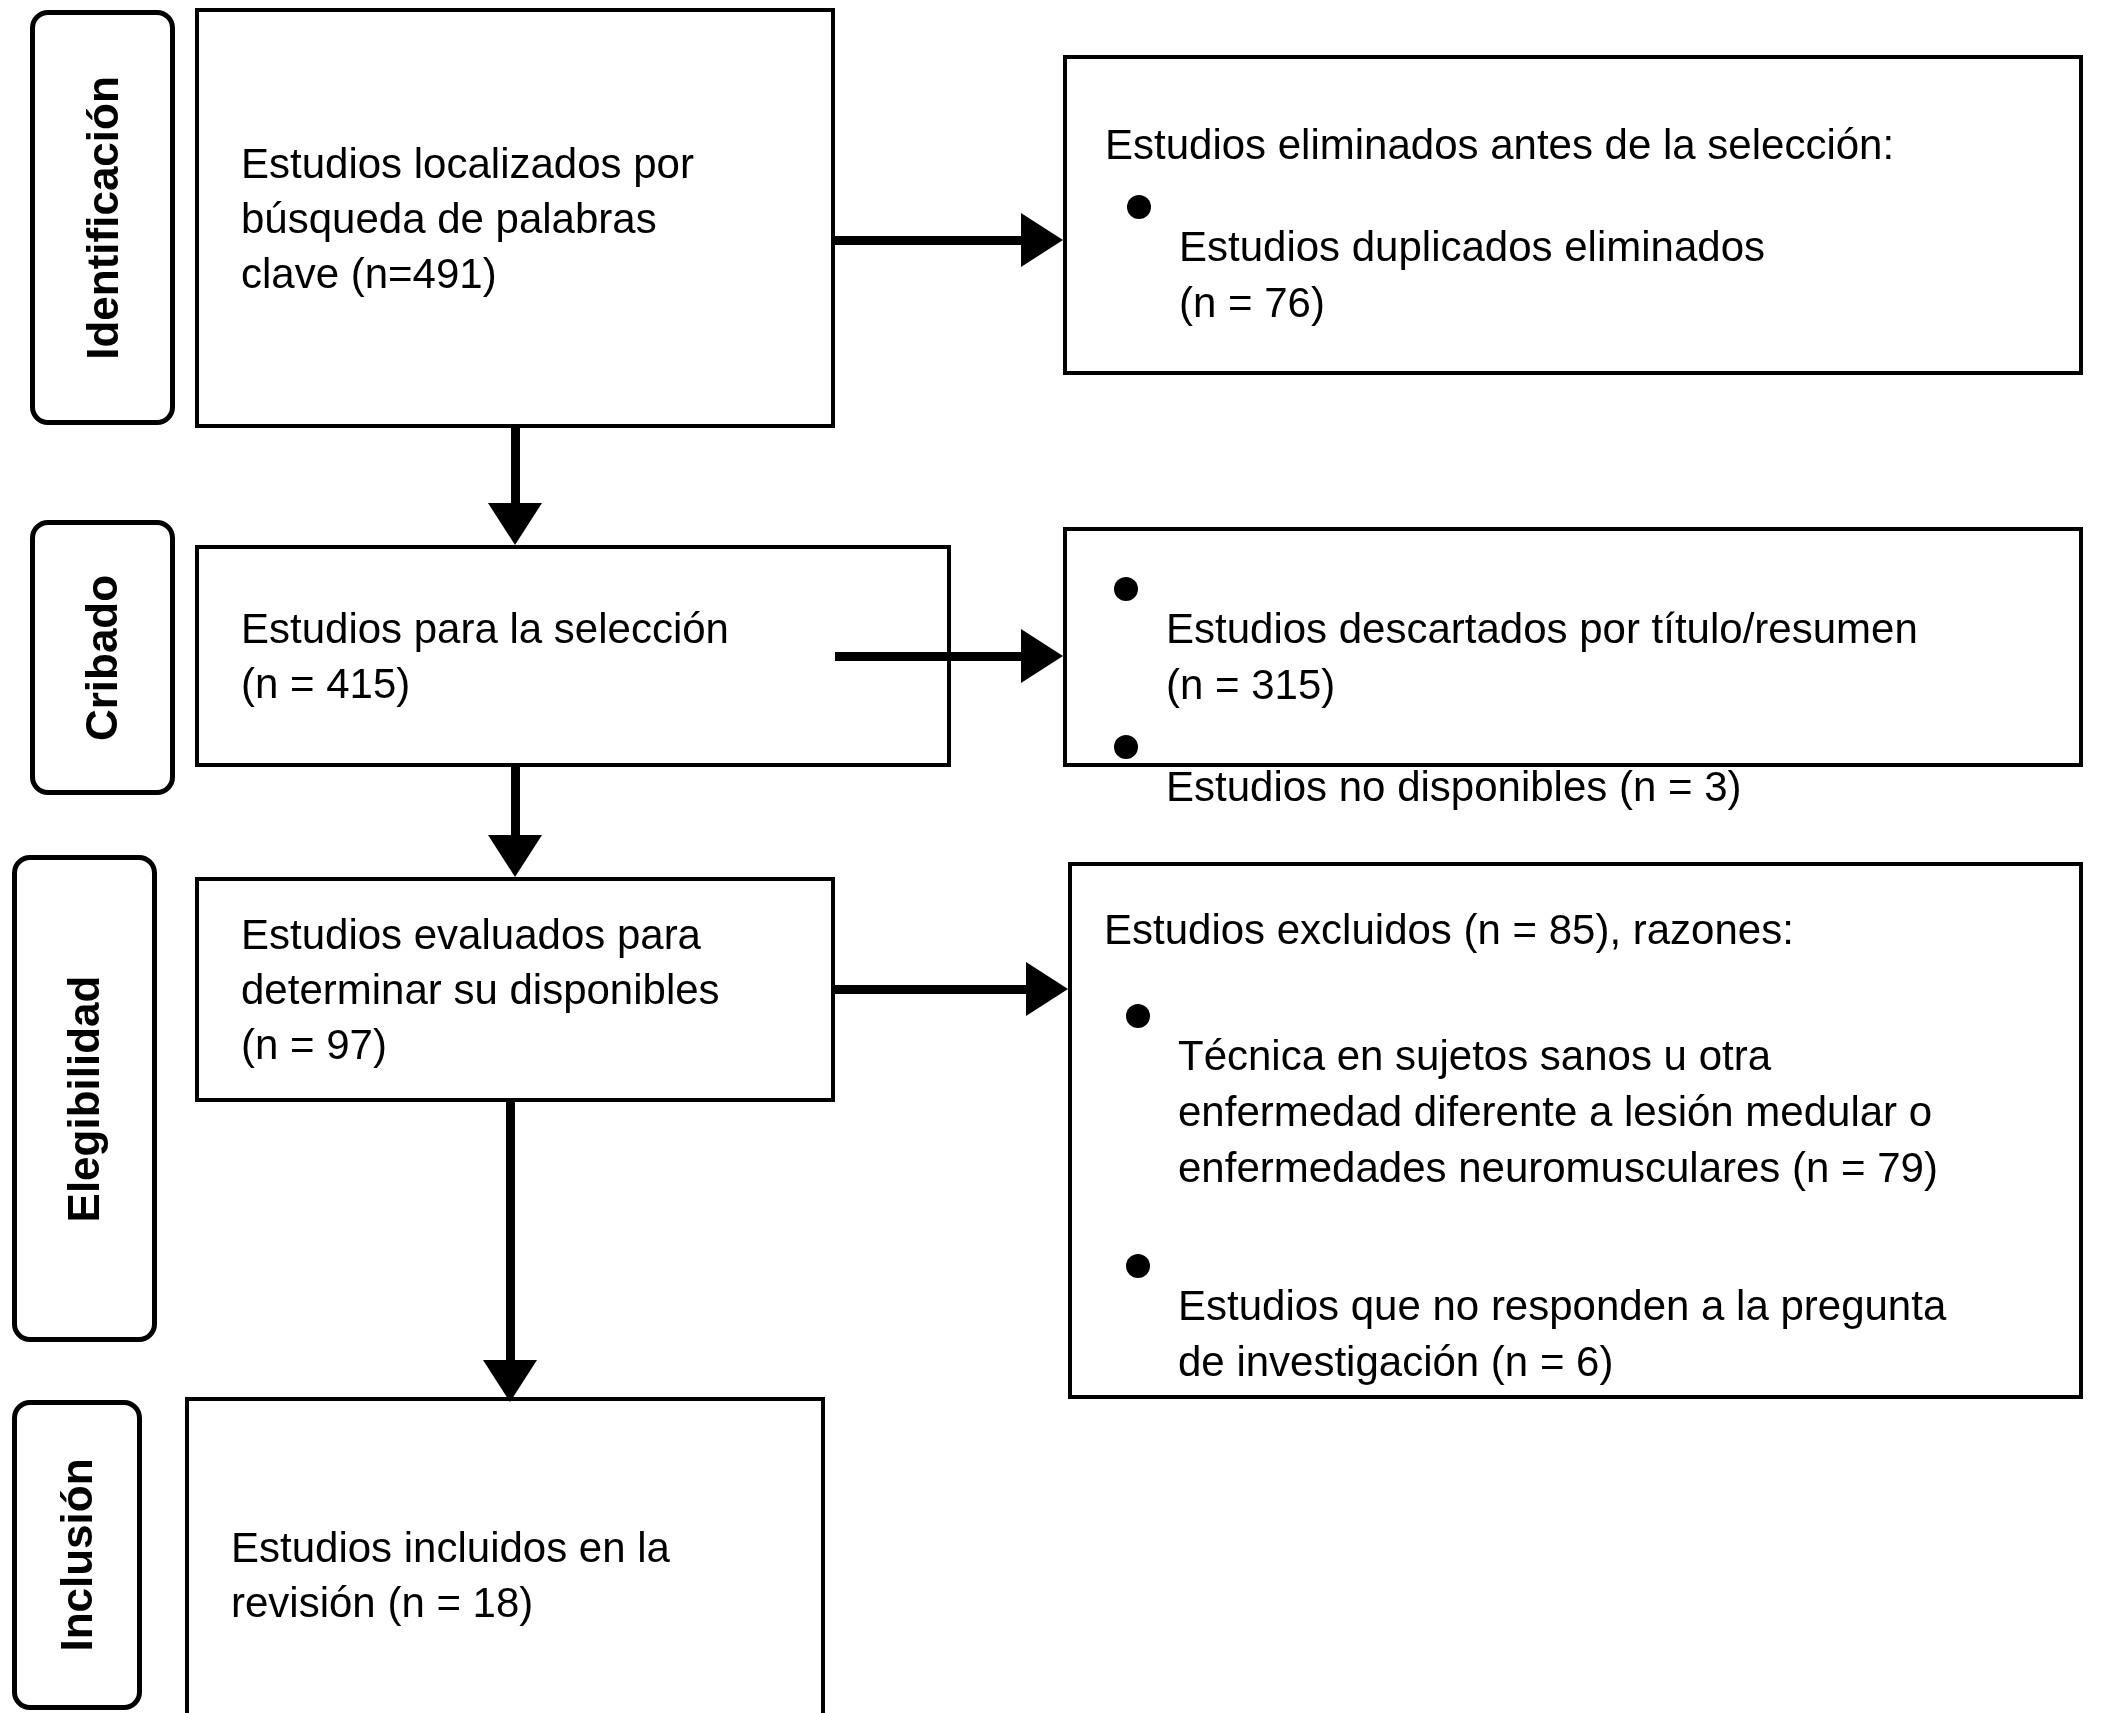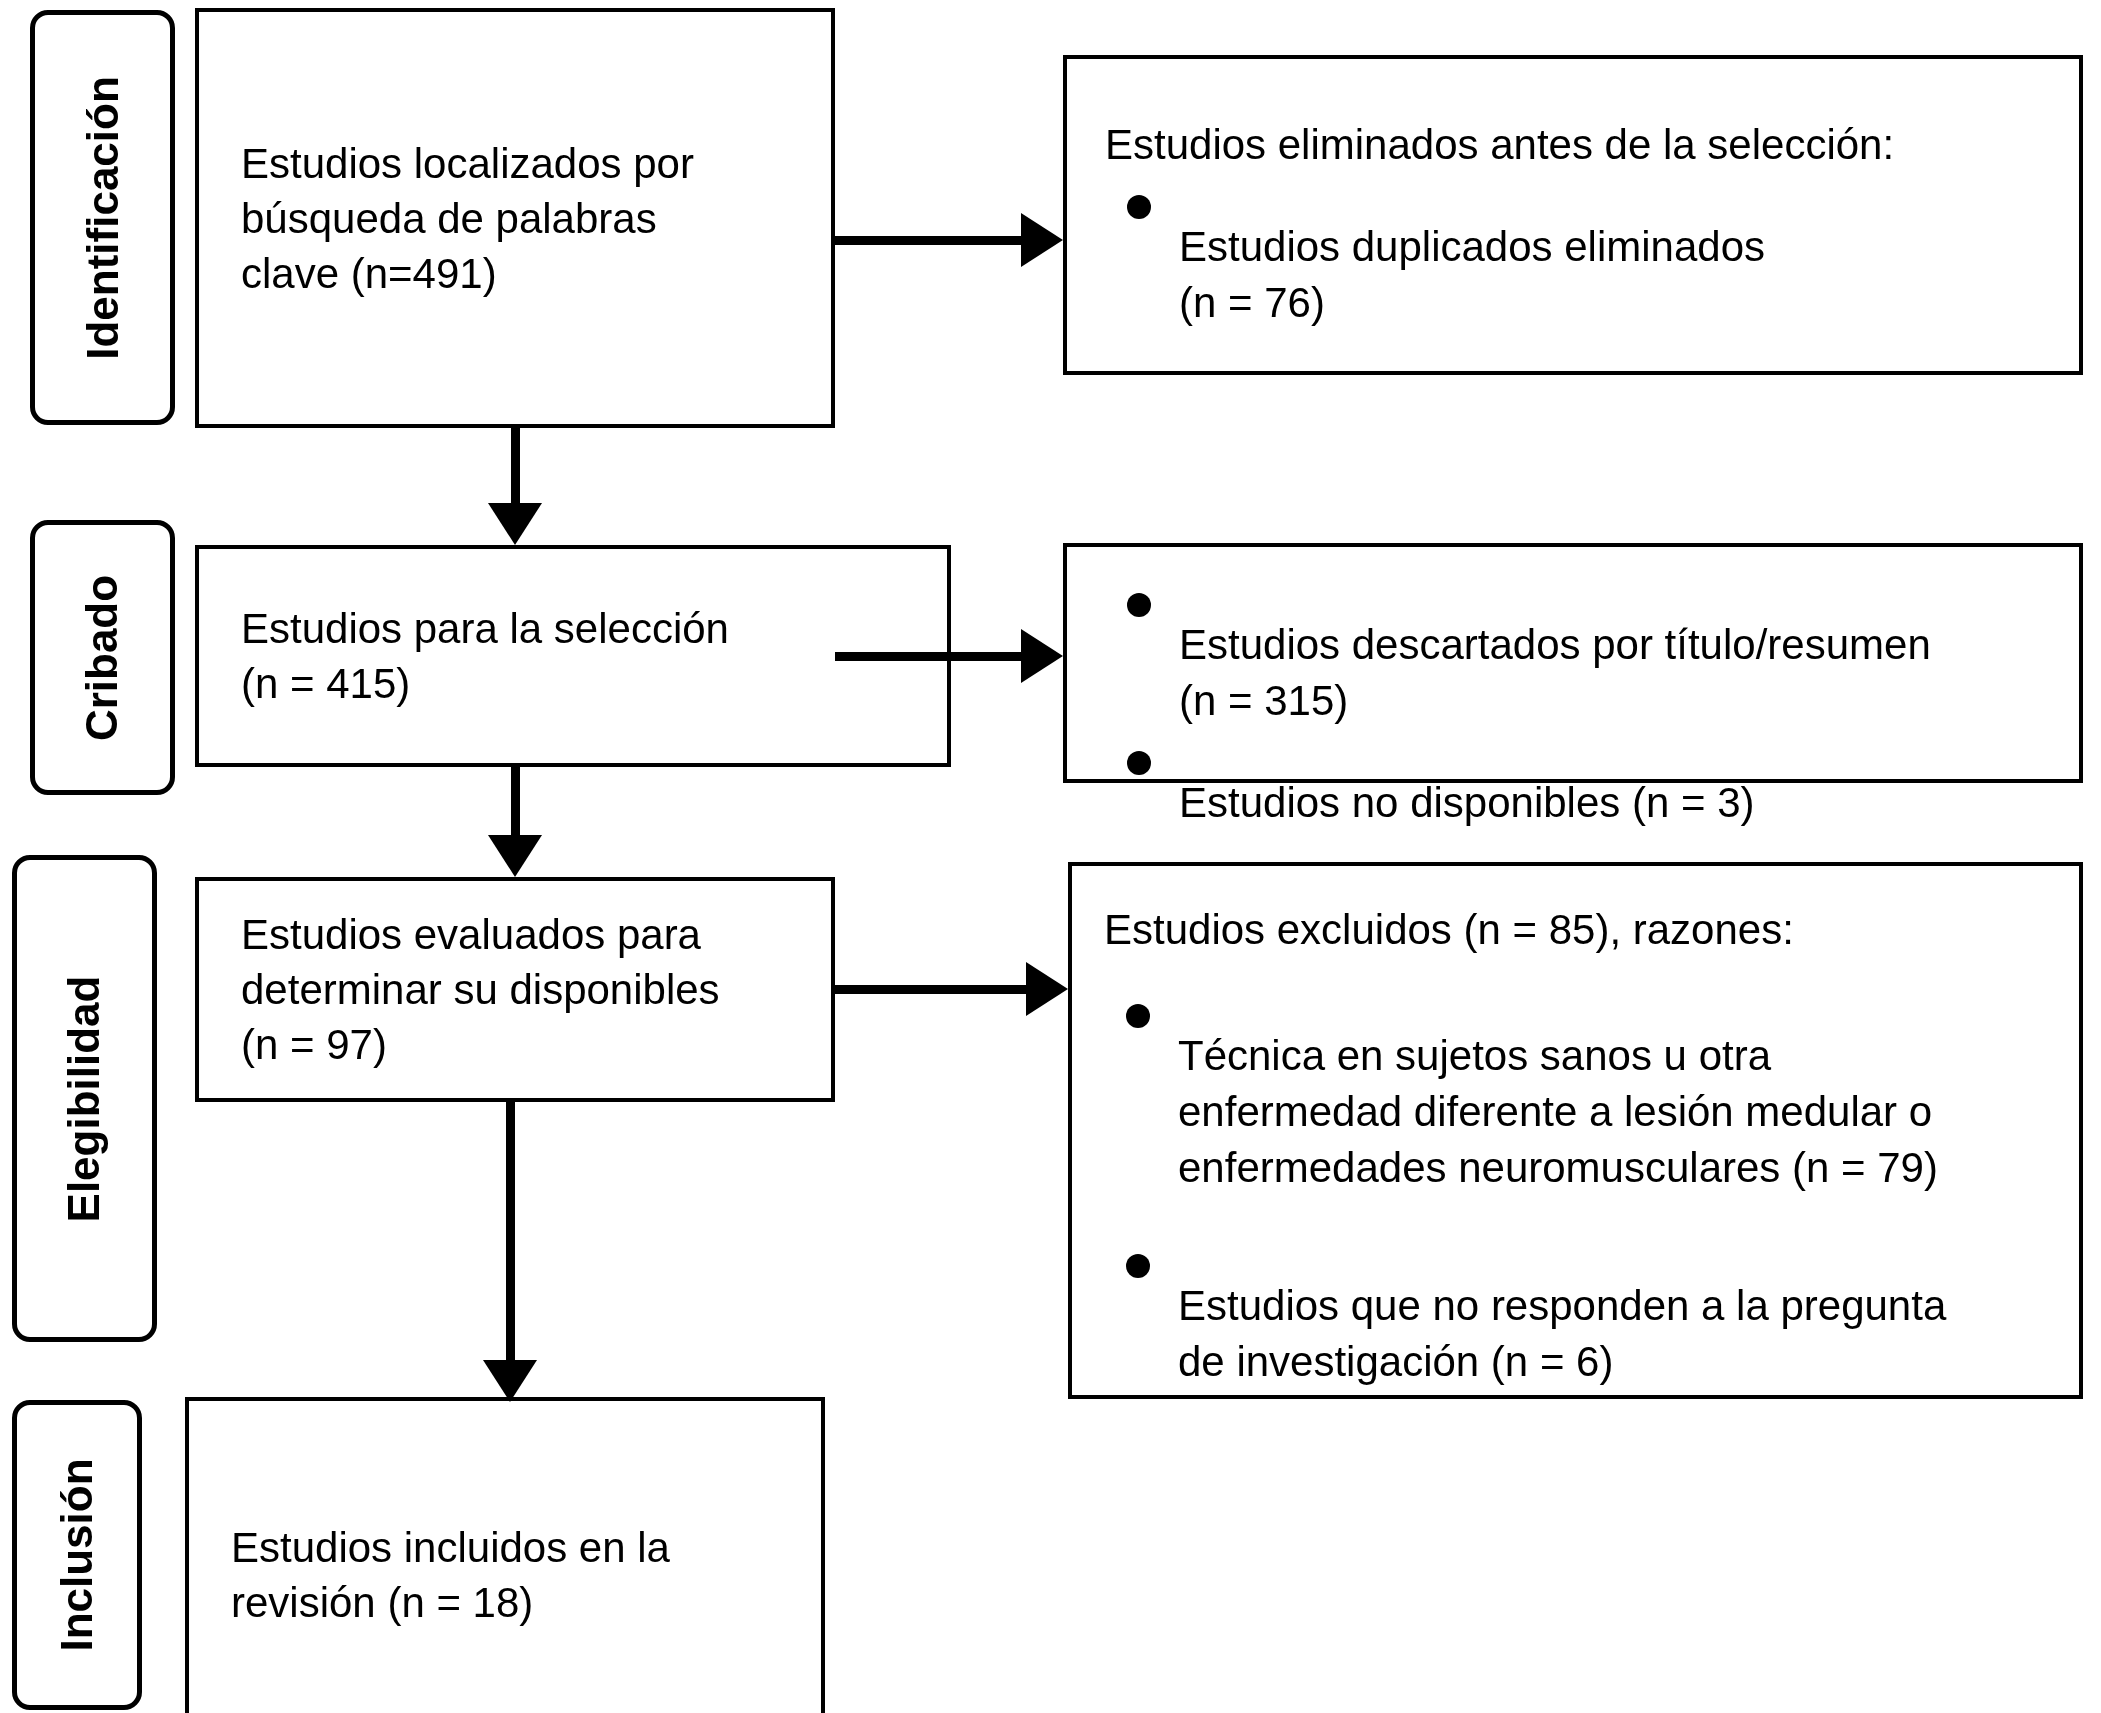--- a/index.html
+++ b/index.html
@@ -144,21 +144,21 @@
     <div class="header">Estudios eliminados antes de la selección:</div>
     <div class="bullet" style="margin-top:6px;">
       <span class="dot"></span>
       <div class="btext">
         <div class="line">Estudios duplicados eliminados</div>
         <div class="line">(n = 76)</div>
       </div>
     </div>
   </div>
 
-  <div class="sbox" style="left:1063px; top:527px; width:1020px; height:240px; padding:30px 30px 16px 38px;margin-top:16px;">
+  <div class="sbox" style="left:1063px; top:527px; width:1020px; height:240px; padding:30px 30px 16px 25px;">
     <div class="bullet">
       <span class="dot"></span>
       <div class="btext">
         <div class="line">Estudios descartados por título/resumen</div>
         <div class="line">(n = 315)</div>
       </div>
     </div>
     <div class="bullet" style="margin-top:6px;">
       <span class="dot"></span>
       <div class="btext">

